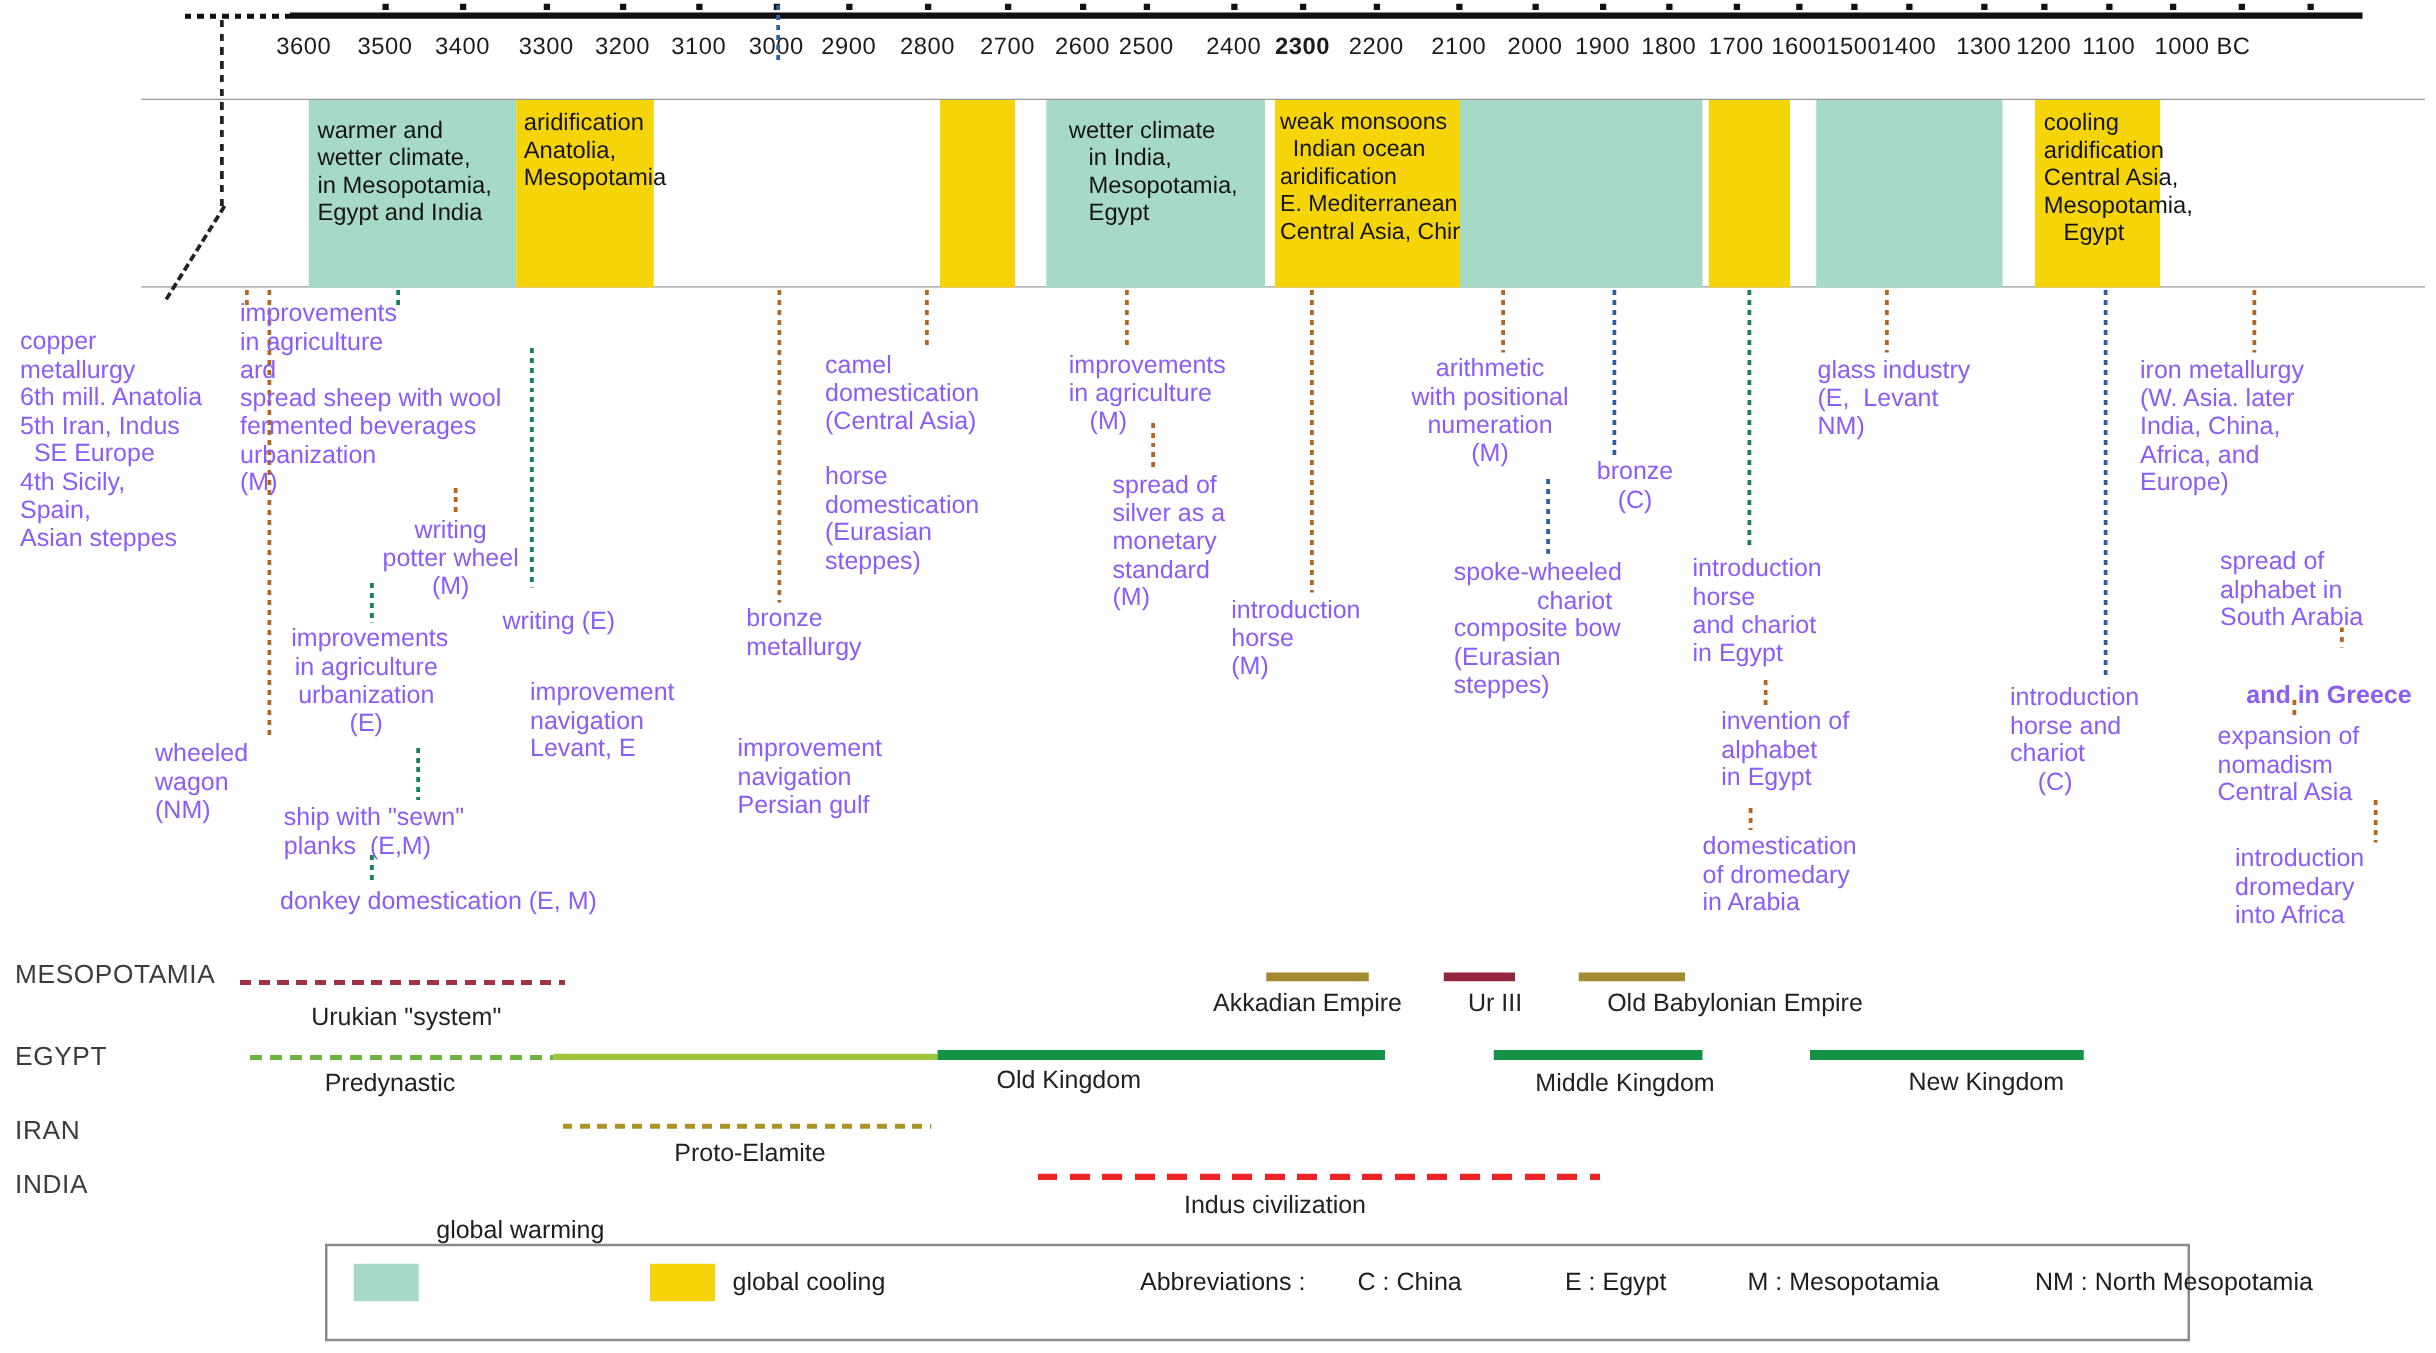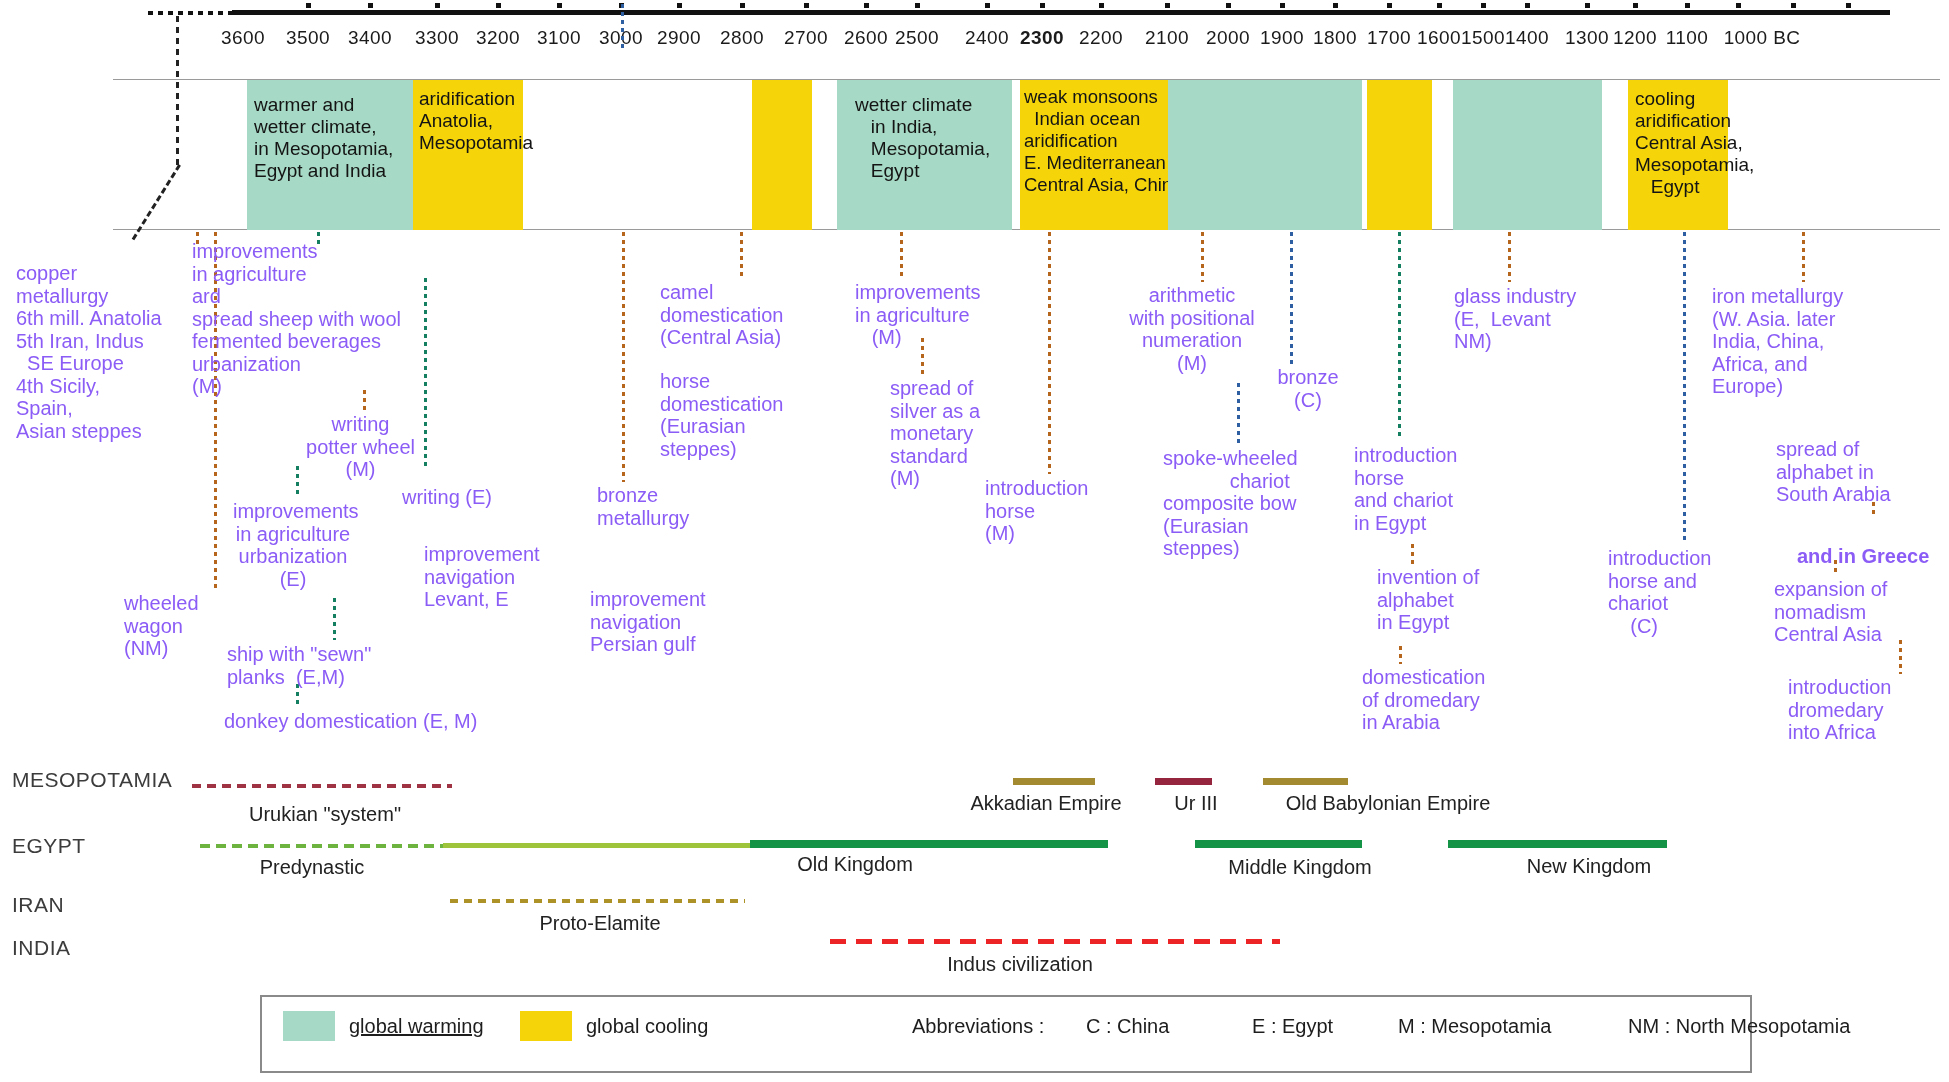--- a/index.html
+++ b/index.html
@@ -293,21 +293,21 @@
       <div class="bar-label" style="left: 312px; top: 856px;">Predynastic</div>
       <div class="bar-label" style="left: 855px; top: 853px;">Old Kingdom</div>
       <div class="bar-label" style="left: 1300px; top: 856px;">Middle Kingdom</div>
       <div class="bar-label" style="left: 1573px; top: 855px; margin-left: 16px;">New Kingdom</div>
       <div class="bar-label" style="left: 600px; top: 912px;">Proto-Elamite</div>
       <div class="bar-label" style="left: 1020px; top: 953px;">Indus civilization</div>
     </div>
 
   <div class="legend-box"></div>
   <div class="legend-swatch" id="sw-warm" style="left: 283px; top: 1011px; background: rgb(167, 218, 198);"></div>
-  <div class="legend-text" style="left:349px;top:1015px;text-decoration:underline;">global warming</div>
+  <div class="legend-text" style="left:349px;top:973px;">global warming</div>
   <div class="legend-swatch" id="sw-cool" style="left: 520px; top: 1011px; background: rgb(245, 213, 10);"></div>
   <div class="legend-text" style="left:586px;top:1015px;">global cooling</div>
   <div class="legend-text" style="left:912px;top:1015px;">Abbreviations :</div>
   <div class="legend-text" style="left:1086px;top:1015px;">C : China</div>
   <div class="legend-text" style="left:1252px;top:1015px;">E : Egypt</div>
   <div class="legend-text" style="left:1398px;top:1015px;">M : Mesopotamia</div>
   <div class="legend-text" style="left:1628px;top:1015px;">NM : North Mesopotamia</div>
 </div>
 
 </body></html>

